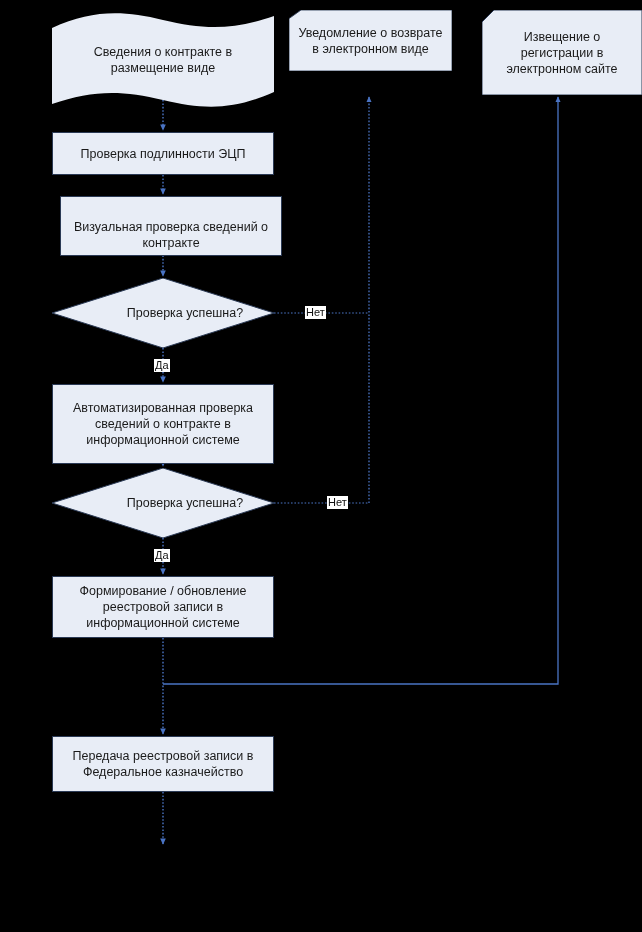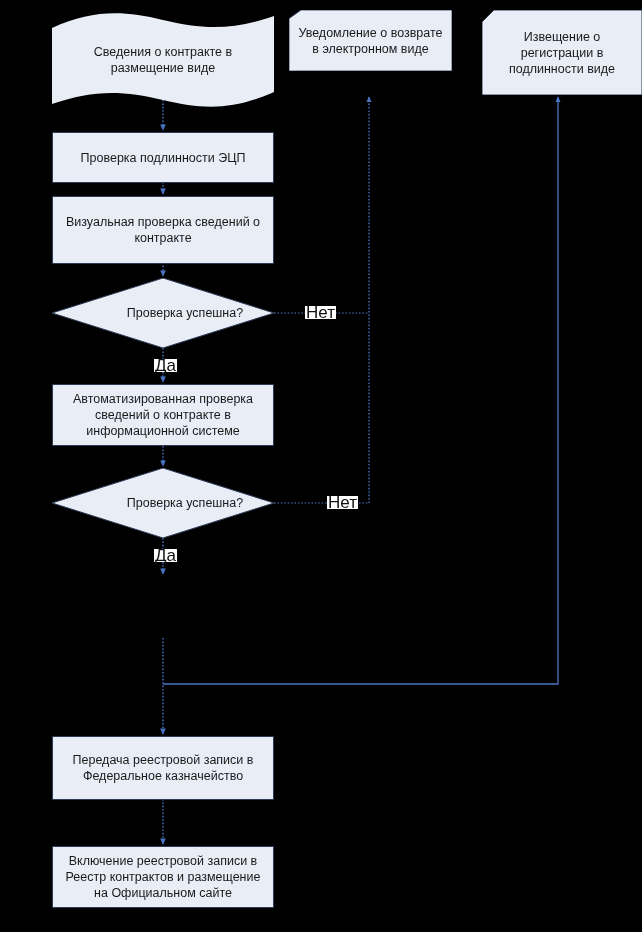--- a/index.html
+++ b/index.html
@@ -82,21 +82,21 @@
     left: 0;
     top: 0;
     width: 642px;
     height: 932px;
     pointer-events: none;
   }
   .edge-label {
     position: absolute;
     background: #ffffff;
     color: #111111;
-    font-size: 17px;
+    font-size: 11px;
     line-height: 13px;
     padding: 0 1px;
     white-space: nowrap;
     z-index: 5;
     font-family: "Liberation Sans", sans-serif;
   }
 </style>
 </head>
 <body>
 
@@ -149,56 +149,56 @@
     <svg class="cut-svg" viewBox="0 0 163 85" preserveAspectRatio="none" xmlns="http://www.w3.org/2000/svg">
       <path d="M 12 0 L 163 0 L 163 85 L 0 85 L 0 12 Z" fill="#e8edf6" stroke="#2b3a55" stroke-width="1"></path>
     </svg>
     <span class="cut-label">Уведомление о возврате в электронном виде</span>
   </div>
 
   <div class="node cutcorner" style="left:482px; top:10px; width:160px; height:85px;">
     <svg class="cut-svg" viewBox="0 0 160 85" preserveAspectRatio="none" xmlns="http://www.w3.org/2000/svg">
       <path d="M 12 0 L 160 0 L 160 85 L 0 85 L 0 12 Z" fill="#e8edf6" stroke="#2b3a55" stroke-width="1"></path>
     </svg>
-    <span class="cut-label">Извещение о регистрации в подлинности виде</span>
-  </div>
-
-  <div class="node process" style="left:52px; top:132px; width:222px; height:51px;">
+    <span class="cut-label">Извещение о регистрации в электронном сайте</span>
+  </div>
+
+  <div class="node process" style="left:52px; top:132px; width:222px; height:43px;">
     <span>Проверка подлинности ЭЦП</span>
   </div>
 
-  <div class="node process" style="left:52px; top:196px; width:222px; height:68px;">
+  <div class="node process" style="left:60px; top:196px; width:222px; height:60px;align-items:flex-end;">
     <span>Визуальная проверка сведений о контракте</span>
   </div>
 
   <div class="node decision" style="left:52px; top:278px; width:222px; height:70px;">
     <svg class="dia-svg" viewBox="0 0 222 70" preserveAspectRatio="none" xmlns="http://www.w3.org/2000/svg">
       <path d="M 111 0 L 222 35 L 111 70 L 0 35 Z" fill="#e8edf6" stroke="#2b3a55" stroke-width="1"></path>
     </svg>
     <span class="dia-label">Проверка успешна?</span>
   </div>
 
-  <div class="node process" style="left:52px; top:384px; width:222px; height:62px;text-align:center;">
+  <div class="node process" style="left:52px; top:384px; width:222px; height:80px;text-align:center;">
     <span>Автоматизированная проверка сведений о контракте в информационной системе</span>
   </div>
 
   <div class="node decision" style="left:52px; top:468px; width:222px; height:70px;">
     <svg class="dia-svg" viewBox="0 0 222 70" preserveAspectRatio="none" xmlns="http://www.w3.org/2000/svg">
       <path d="M 111 0 L 222 35 L 111 70 L 0 35 Z" fill="#e8edf6" stroke="#2b3a55" stroke-width="1"></path>
     </svg>
     <span class="dia-label">Проверка успешна?</span>
   </div>
 
-
-  <div class="node process" style="left:52px; top:736px; width:222px; height:64px;justify-content:flex-end;">
+  <div class="node process" style="left:52px; top:576px; width:222px; height:62px;">
+    <span>Формирование / обновление реестровой записи в информационной системе</span>
+  </div>
+
+  <div class="node process" style="left:52px; top:736px; width:222px; height:56px;justify-content:flex-end;">
     <span>Передача реестровой записи в Федеральное казначейство</span>
   </div>
 
-  <div class="node process" style="left:52px; top:846px; width:222px; height:62px;">
-    <span>Включение реестровой записи в Реестр контрактов и размещение на Официальном сайте</span>
-  </div>
 
   <span class="edge-label" style="left:305px; top:306px;">Нет</span>
   <span class="edge-label" style="left:154px; top:359px;">Да</span>
   <span class="edge-label" style="left:327px; top:496px;">Нет</span>
   <span class="edge-label" style="left:154px; top:549px;">Да</span>
 
 </div>
 
 </body></html>

